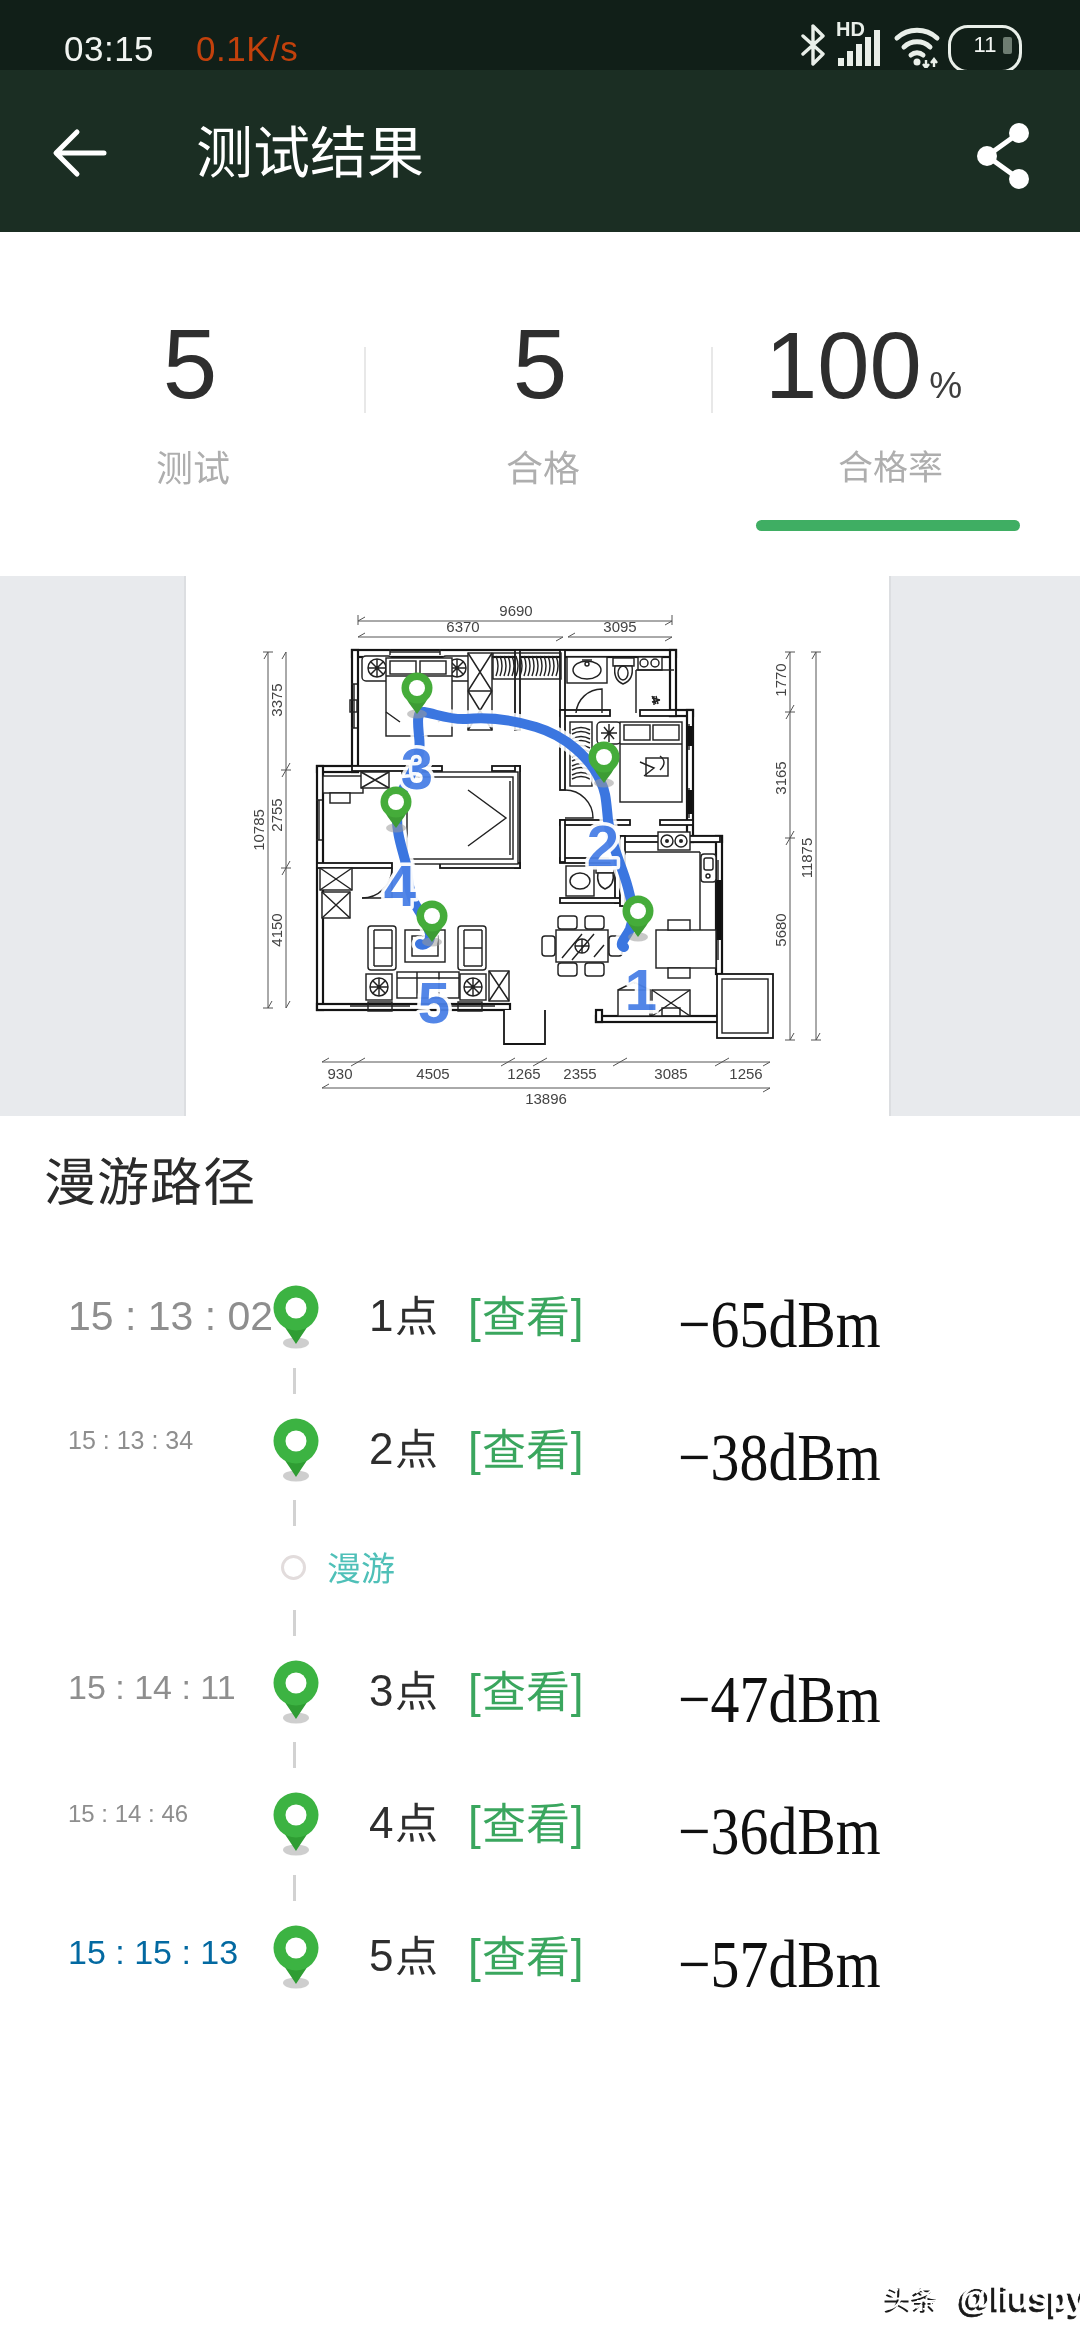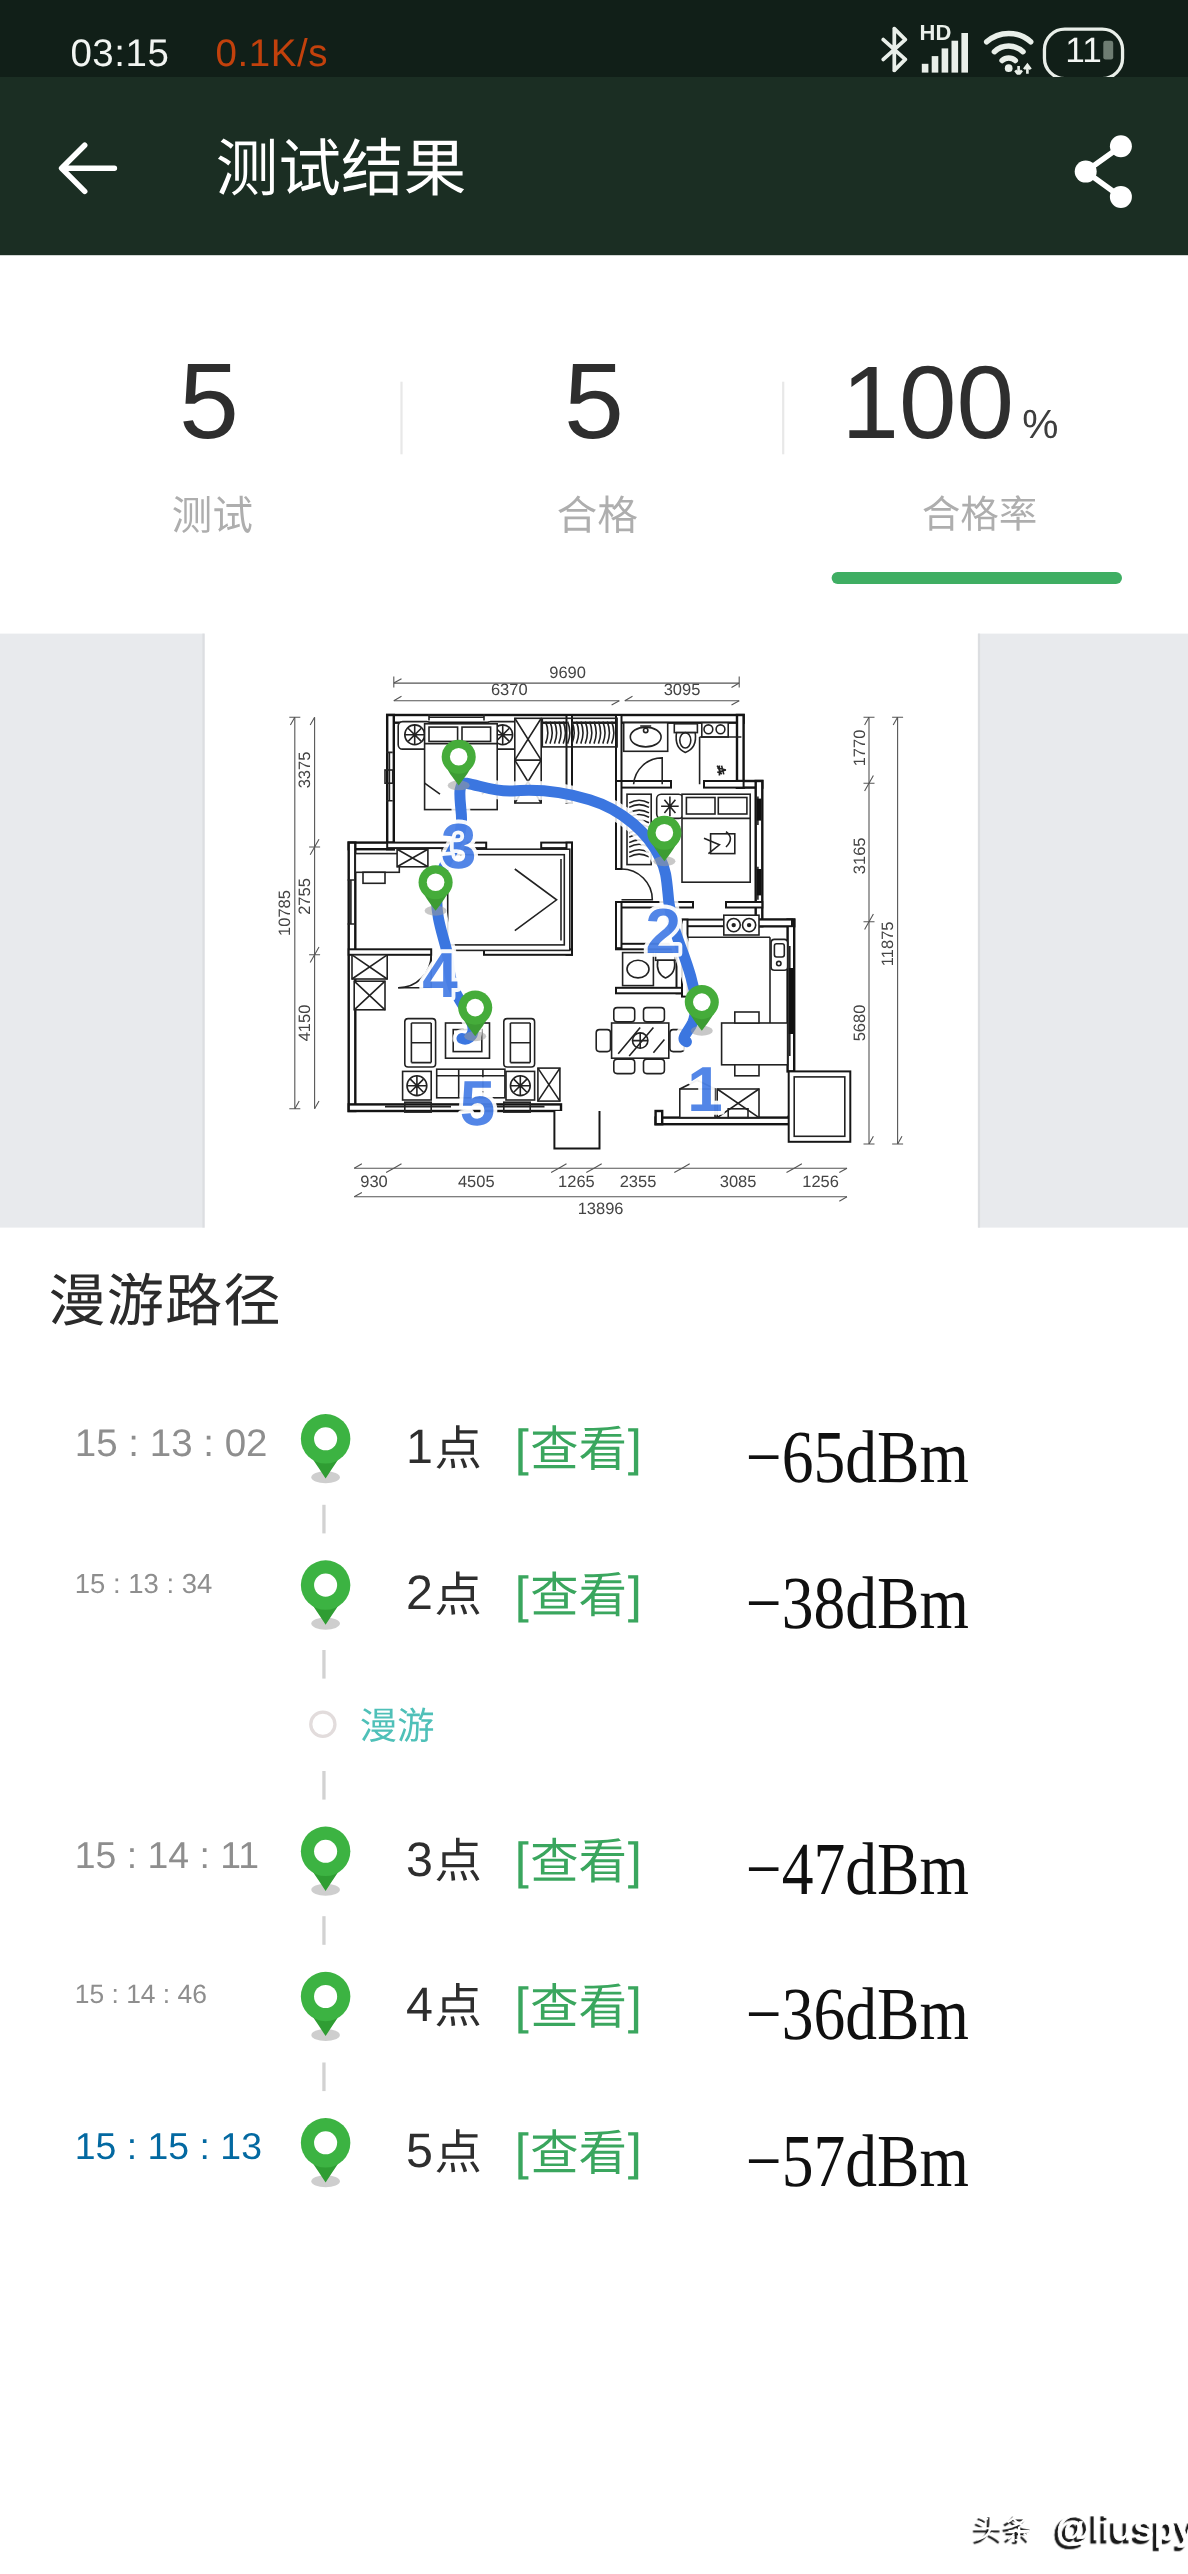--- a/index.html
+++ b/index.html
@@ -50,21 +50,21 @@
 <svg class="abs" style="left:893px;top:24px" width="50" height="44" viewBox="0 0 50 44">
 <g fill="none" stroke="#e9efe9" stroke-linecap="round">
 <path d="M4 14 A 30 30 0 0 1 44 14" stroke-width="5"></path>
 <path d="M11 23 A 19 19 0 0 1 37 23" stroke-width="5"></path>
 <path d="M18 31 A 9 9 0 0 1 30 31" stroke-width="5"></path>
 </g>
     <circle cx="24" cy="38" r="3.5" fill="#e9efe9"></circle>
 <path d="M33 36 l0 7 m-3 -3 l3 4 3 -4 M41 43 l0 -7 m-3 3 l3 -4 3 4" stroke="#e9efe9" stroke-width="2.4" fill="none"></path>
   </svg>
 
-<div class="abs" style="left:948px;top:25px;width:74px;height:48px;border:3px solid #e9efe9;border-radius:20px;color:#f2f5f2;font-size:32px;text-align:center;line-height:34px">11</div>
+<div class="abs" style="left:948px;top:25px;width:74px;height:48px;border:3px solid #e9efe9;border-radius:20px;color:#f2f5f2;font-size:22px;text-align:center;line-height:34px">11</div>
 
 <div class="abs" style="left:1003px;top:37px;width:9px;height:17px;background:#6e7d72;border-radius:2px"></div>
 
 <div class="abs" style="left:0;top:70px;width:1080px;height:162px;background:#1b2e23"></div>
 
 <svg class="abs" style="left:52px;top:126px" width="56" height="54" viewBox="0 0 56 54">
 <path d="M52 27 L6 27 M25 6 L4 27 L25 48" stroke="#fff" stroke-width="5" fill="none" stroke-linecap="round" stroke-linejoin="round"></path>
   </svg>
 
 <div class="abs" style="left:196px;top:123px">
@@ -629,21 +629,21 @@
 
 <div class="abs" style="left:44px;top:1155px">
     <svg width="211" height="54" viewBox="0 0 211 54" style="display:block;" fill="#2b2b2b">
       <use href="#g7" transform="translate(0.0,45.8) scale(0.0520,-0.0520)"></use>
       <use href="#g8" transform="translate(53.0,45.8) scale(0.0520,-0.0520)"></use>
       <use href="#g9" transform="translate(106.0,45.8) scale(0.0520,-0.0520)"></use>
       <use href="#g10" transform="translate(159.0,45.8) scale(0.0520,-0.0520)"></use>
     </svg>
   </div>
 
-<div class="abs" style="left:68px;top:1293px;font-size:35px;color:#8e8e8e">15 : 13 : 02</div>
+<div class="abs" style="left:68px;top:1293px;font-size:41px;color:#8e8e8e">15 : 13 : 02</div>
 
 <svg class="abs" style="left:271px;top:1285px" width="50" height="66" viewBox="0 0 50 66">
     <ellipse cx="25" cy="58" rx="13" ry="5.5" fill="#a5a5a5" opacity="0.55"></ellipse>
     <path d="M4.5 29 Q14 42 25 59 Q36 42 45.5 29 Z" fill="#2f9d33"></path>
     <circle cx="25" cy="23" r="22.5" fill="#3cb342"></circle>
     <circle cx="25" cy="23" r="10.5" fill="#fff"></circle>
   </svg>
 
 <div class="abs" style="left:369px;top:1291px;font-size:44px;color:#2e2e2e;display:flex;align-items:center">1<svg width="43" height="44" viewBox="0 0 43 44" style="display:block;margin-left:2px" fill="#2e2e2e">
       <use href="#g13" transform="translate(0.0,37.8) scale(0.0430,-0.0430)"></use>

